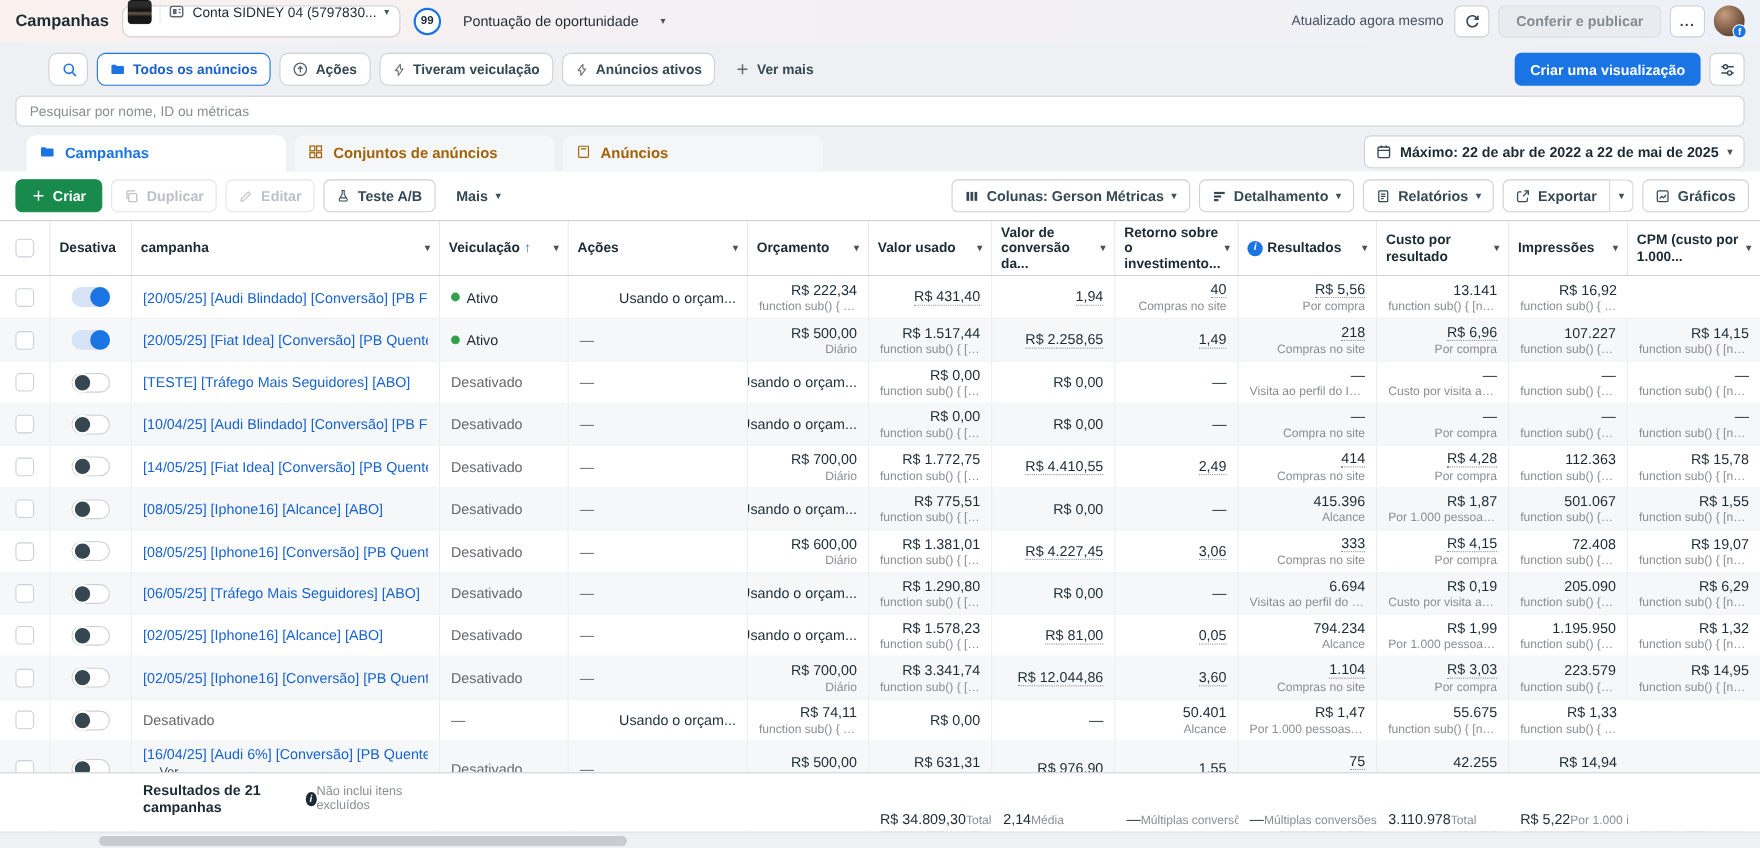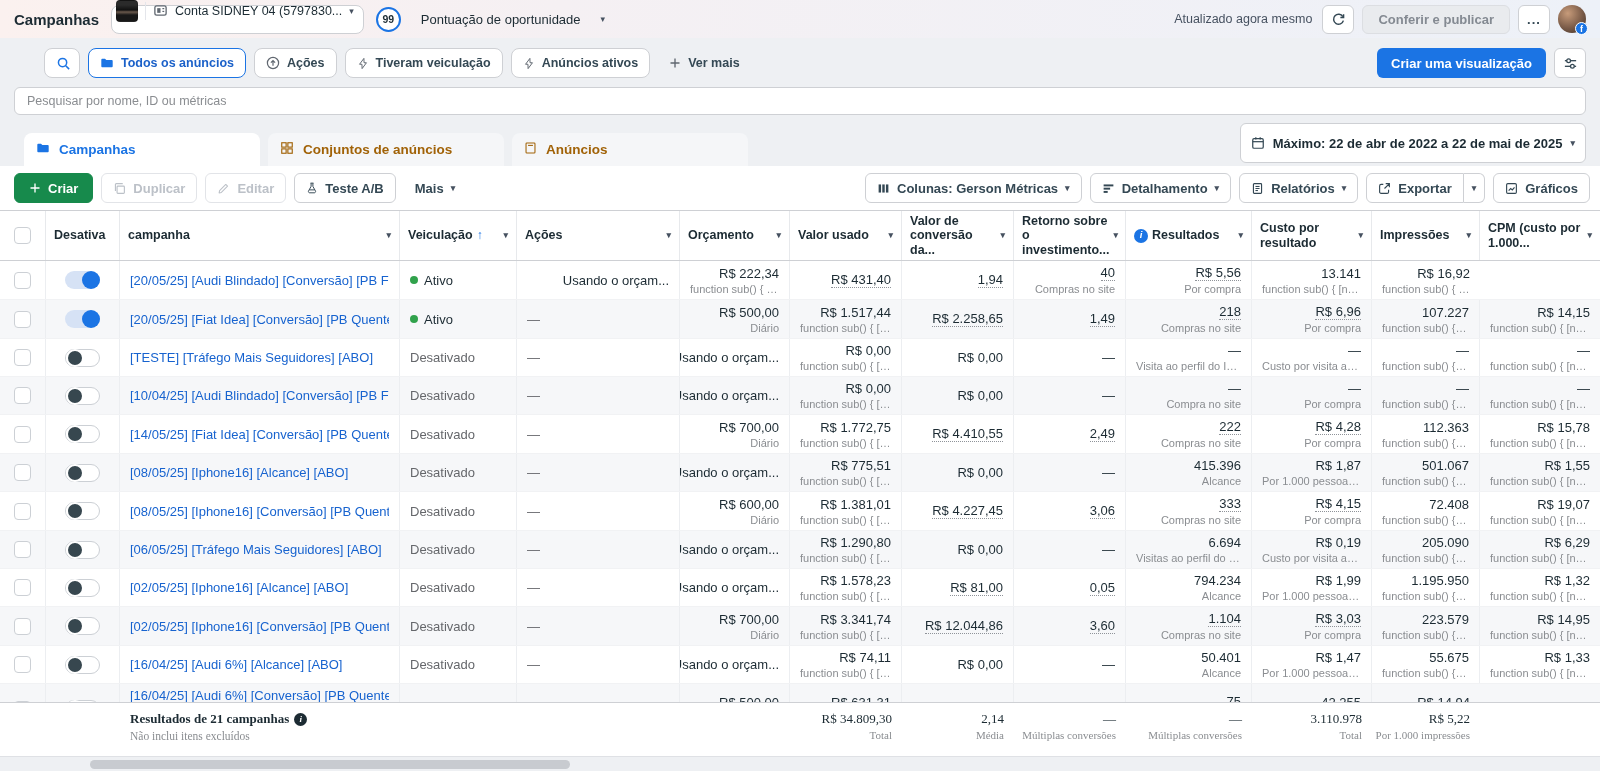--- a/index.html
+++ b/index.html
@@ -40,21 +40,21 @@
   .fb-right { margin-left:auto; display:flex; align-items:center; gap:8px; }
   .btn-primary { height:30px; background:#1b74e4; color:#fff; border:none; border-radius:6px; font-size:13px; font-weight:700; padding:0 14px; display:flex; align-items:center; cursor:pointer; font-family:inherit; }
   .search-row { margin-top:9px; }
   .search-input { width:100%; height:28px; border:1px solid #ced0d4; border-radius:6px; padding:0 12px; font-size:12.5px; font-family:inherit; color:#1c2b33; background:#fff; outline:none; }
   .search-input::placeholder { color:#8a8d91; }
 
   
   .tabs-row { background:#eef0f3; display:flex; align-items:flex-end; padding:8px 14px 0 24px; gap:8px; }
   .tab { width:236px; height:33px; background:#f7f8fabb; border-radius:8px 8px 0 0; display:flex; align-items:center; gap:9px; padding:0 12px; font-size:13.5px; font-weight:700; color:#a16207; cursor:pointer; }
   .tab.active { background:#fff; color:#1b74e4; }
-  .daterange { margin-left:auto; margin-bottom:3px; height:40px; background:#fff; border:1px solid #ced0d4; border-radius:6px; display:flex; align-items:center; gap:8px; padding:0 10px; font-size:13px; font-weight:700; cursor:pointer; color:#1c2b33; }
+  .daterange { margin-left:auto; margin-bottom:3px; height:30px; background:#fff; border:1px solid #ced0d4; border-radius:6px; display:flex; align-items:center; gap:8px; padding:0 10px; font-size:13px; font-weight:700; cursor:pointer; color:#1c2b33; }
   .daterange .c-ico { color:#344854; display:flex; }
 
   
   .toolbar { background:#fff; display:flex; align-items:center; gap:8px; padding:7px 10px 7px 14px; }
   .tbtn { height:30px; display:flex; align-items:center; gap:7px; background:#fff; border:1px solid #ced0d4; border-radius:6px; padding:0 11px; font-size:13px; font-weight:700; color:#344854; cursor:pointer; white-space:nowrap; }
   .tbtn .c-ico { display:flex; color:#344854; }
   .tbtn.green { background:#178a4c; border-color:#178a4c; color:#fff; padding:0 14px; }
   .tbtn.green .c-ico { color:#fff; }
   .tbtn.disabled { color:#bcc1c8; border-color:#e2e4e8; cursor:default; }
   .tbtn.disabled .c-ico { color:#bcc1c8; }
@@ -94,21 +94,21 @@
   .status.off-txt { color:#65676b; }
   .dash { color:#65676b; font-size:13px; }
   .rec-pill { display:inline-flex; align-items:center; gap:5px; background:#e7f3ff; color:#1b61c9; border-radius:12px; padding:3px 10px; font-size:12px; font-weight:700; cursor:pointer; white-space:nowrap; }
   .rec-pill .c-ico { display:flex; color:#1b61c9; }
   .val { font-size:13px; color:#1c2b33; white-space:nowrap; }
   .val.u { border-bottom:1px dotted #8f9399; }
   .sub { font-size:11px; color:#8a8d91; margin-top:2px; white-space:nowrap; overflow:hidden; text-overflow:ellipsis; max-width:100%; }
 
   
   .summary { position:absolute; left:0; right:0; bottom:15px; height:54px; background:#fff; border-top:1px solid #ced0d4; z-index:5; }
-  .scell { padding:8px 10px 4px 10px; display:flex; flex-direction:column; align-items:flex-end; text-align:right; overflow:hidden;font-family:Liberation Serif, serif; }
+  .scell { padding:8px 10px 4px 10px; display:flex; flex-direction:row; align-items:flex-end; text-align:right; overflow:hidden; }
   .scell.lbl { align-items:flex-start; text-align:left; }
   .sum-label { font-size:13px; font-weight:700; color:#1c2b33; display:flex; align-items:center; gap:5px; }
   .info-dark { width:13px; height:13px; border-radius:50%; background:#1c2b33; color:#fff; font-size:9px; font-weight:700; font-style:italic; display:inline-flex; align-items:center; justify-content:center; }
   .sum-note { font-size:11.5px; color:#8a8d91; margin-top:3px; }
   .sval { font-size:13px; color:#1c2b33; white-space:nowrap; }
   .ssub { font-size:11px; color:#8a8d91; margin-top:2px; white-space:nowrap; }
 
   .hscroll { position:absolute; left:0; right:0; bottom:0; height:15px; background:#eef0f3; border-top:1px solid #dfe1e5; z-index:6; }
   .hthumb { position:absolute; left:90px; top:3px; width:480px; height:9px; border-radius:5px; background:#c8cbd0; cursor:pointer; }
 </style>
@@ -651,21 +651,21 @@
           <span class="val">R$ 1.772,75</span>
           <div class="sub">function sub() { [native code] }</div>
         </div>
         <div class="tcell tc-right">
           <span class="val u">R$ 4.410,55</span>
         </div>
         <div class="tcell tc-right">
           <span class="val u">2,49</span>
         </div>
         <div class="tcell tc-right">
-          <span class="val u">222</span>
+          <span class="val u">414</span>
           <div class="sub">Compras no site</div>
         </div>
         <div class="tcell tc-right">
           <span class="val u">R$ 4,28</span>
           <div class="sub">Por compra</div>
         </div>
         <div class="tcell tc-right">
           <span class="val">112.363</span>
           <div class="sub">function sub() { [native code] }</div>
         </div>
@@ -927,23 +927,20 @@
         </div>
       </div>
       <div class="grid13 trow">
         <div class="tcell tc-center">
           <div class="checkbox"></div>
         </div>
         <div class="tcell tc-center">
           <div class="toggle off">
             <div class="knob"></div>
           </div>
-        </div>
-        <div class="tcell">
-          <span class="camp-link">[16/04/25] [Audi 6%] [Alcance] [ABO]</span>
         </div>
         <div class="tcell">
           <div class="status off-txt">
             <span>Desativado</span>
           </div>
         </div>
         <div class="tcell">
           <span class="dash">—</span>
         </div>
         <div class="tcell tc-right">

